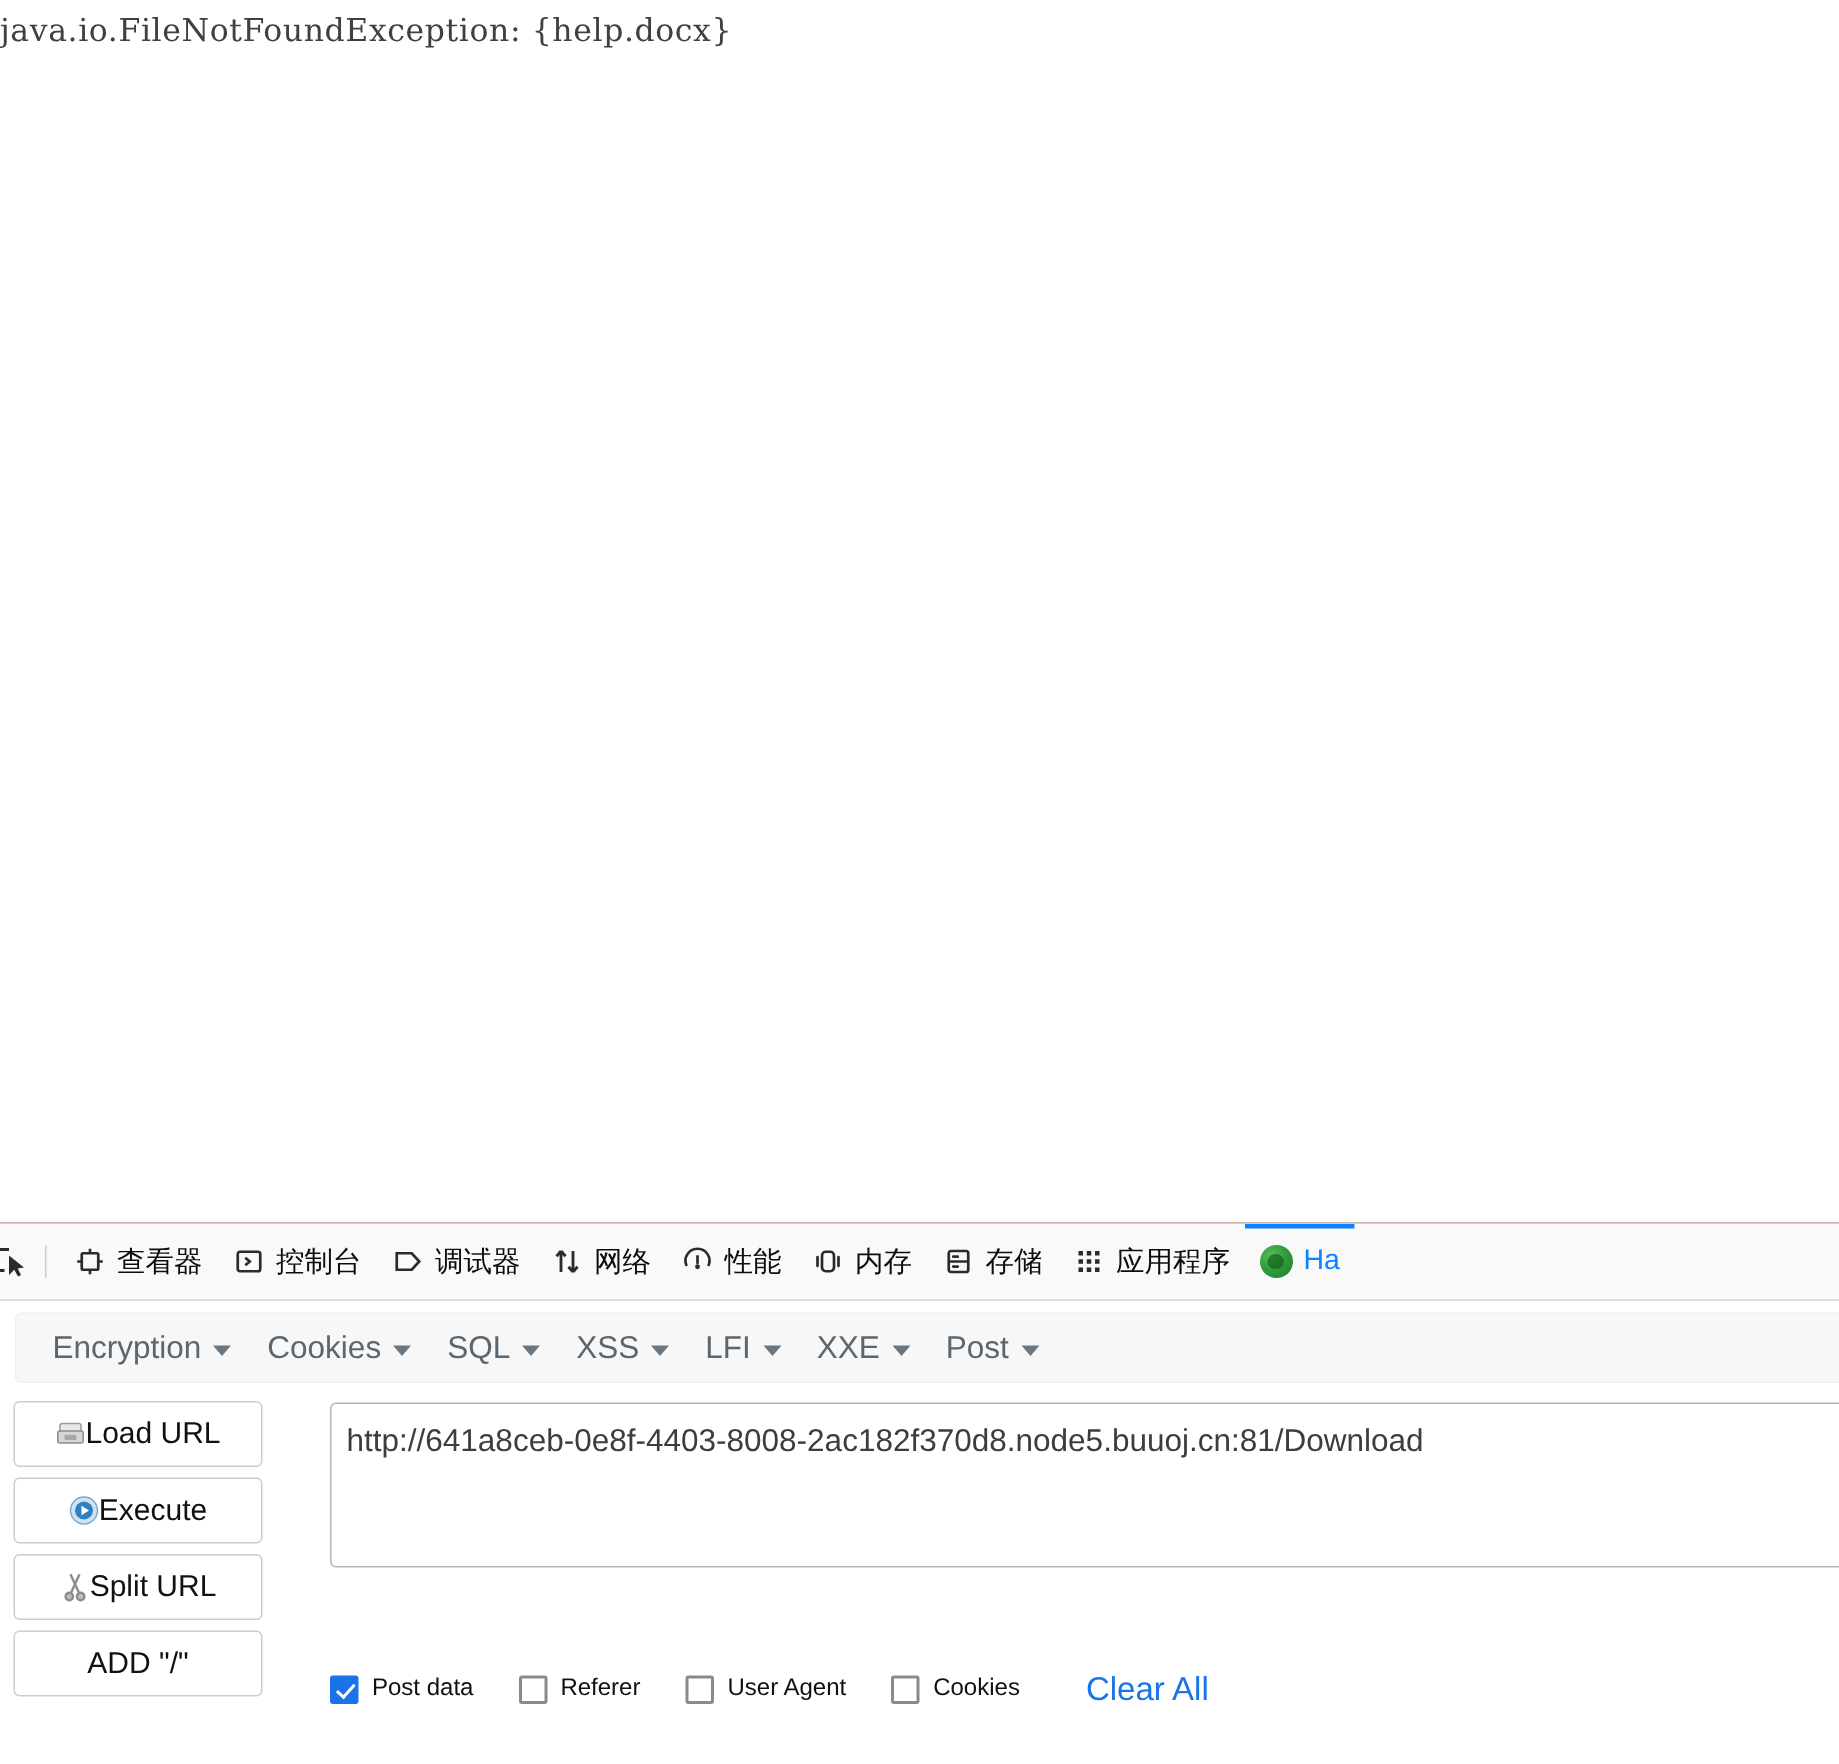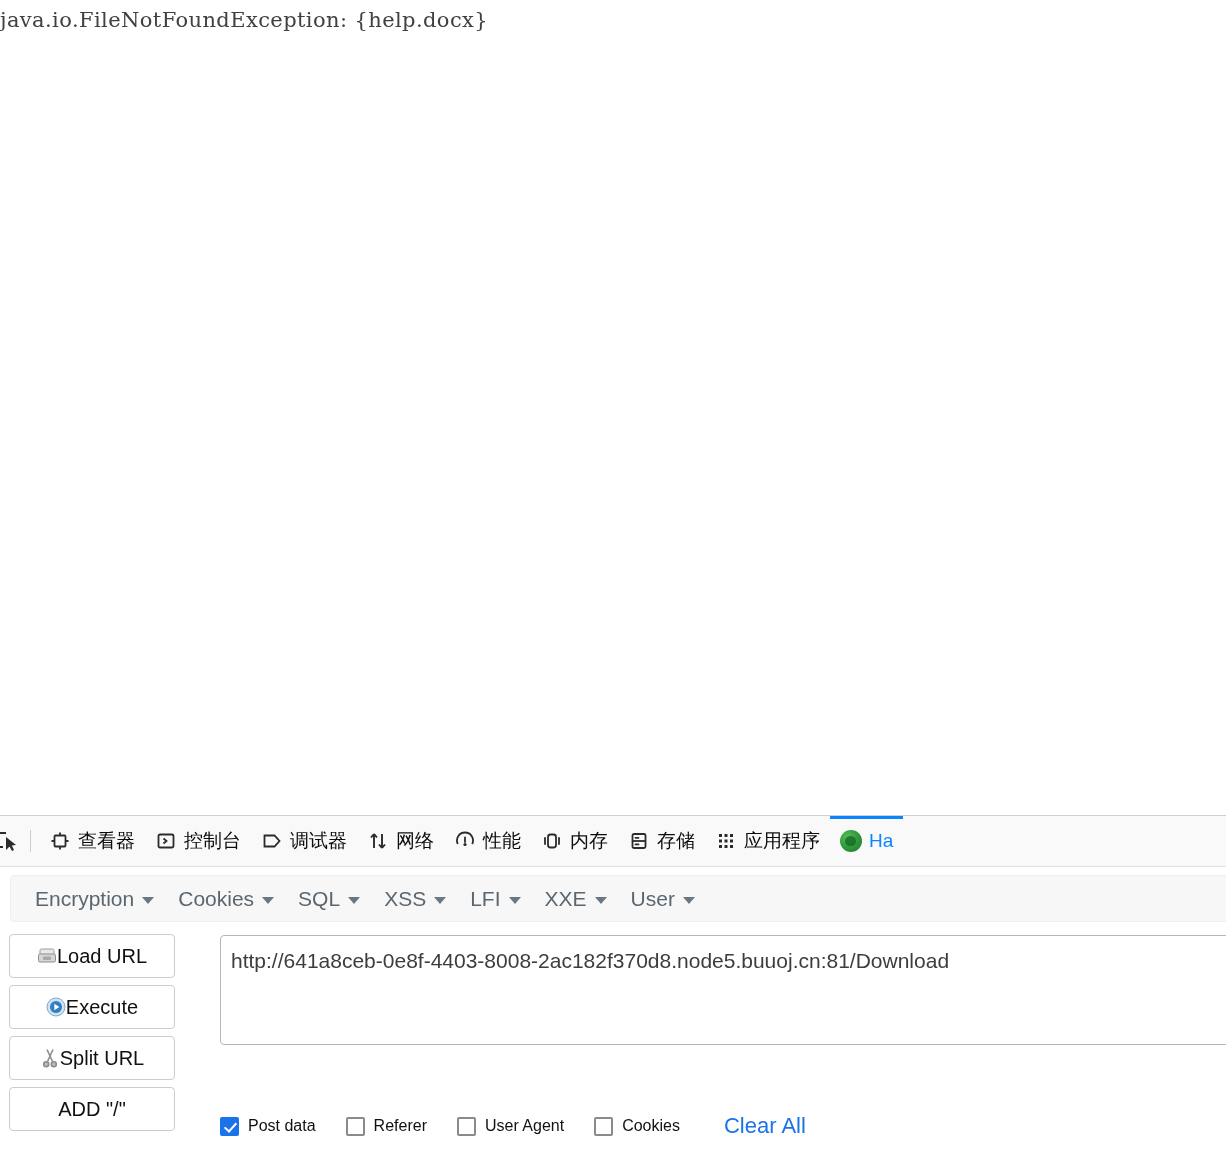--- a/index.html
+++ b/index.html
@@ -364,21 +364,21 @@
       </div>
       <div class="menu-item">
         <span>LFI</span>
         <span class="caret"></span>
       </div>
       <div class="menu-item">
         <span>XXE</span>
         <span class="caret"></span>
       </div>
       <div class="menu-item">
-        <span>User</span>
+        <span>Post</span>
         <span class="caret"></span>
       </div>
     </div>
 
     <div id="btn-column">
 
       <div class="hb-button">
         <span class="btn-icon">
           <svg width="20" height="18" viewBox="0 0 20 18">
             <rect x="3" y="2" width="14" height="6" rx="1.5" fill="#e8e8e8" stroke="#9b9b9b" stroke-width="1"></rect>

